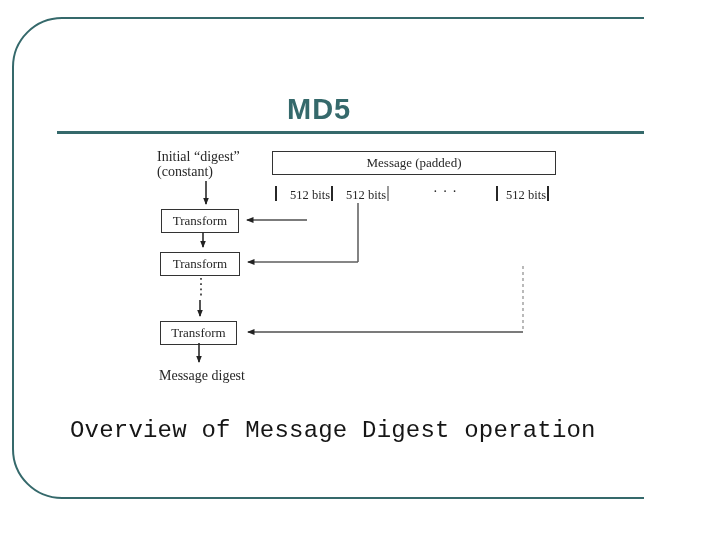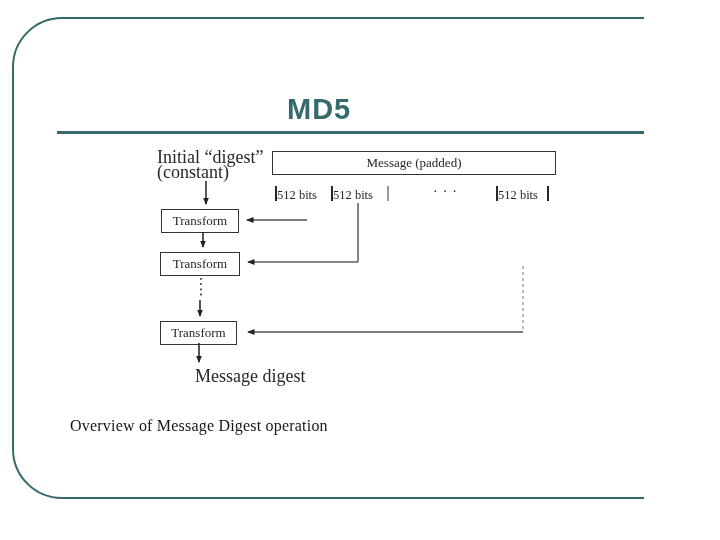--- a/index.html
+++ b/index.html
@@ -3,29 +3,29 @@
 <meta charset="utf-8">
 <style>
   html,body{margin:0;padding:0;background:#ffffff;}
   .screen{position:relative;width:644px;height:540px;background:#fff;overflow:hidden;
           font-family:"Liberation Serif", serif;}
   .slide-border{position:absolute;left:12px;top:17px;width:692px;height:478px;
                 border:2.5px solid var(--accent,#35696B);border-radius:50px;background:transparent;}
   .slide-title{position:absolute;left:287px;top:93px;font-family:"Liberation Sans",sans-serif;
                font-weight:bold;font-size:29px;letter-spacing:1px;color:var(--accent,#35696B);}
   .title-rule{position:absolute;left:57px;top:131px;width:616px;height:3px;background:var(--accent,#35696B);}
-  .fig-label{position:absolute;color:var(--ink,#272727);font-size:18px;line-height:14.5px;}
+  .fig-label{position:absolute;color:var(--ink,#272727);font-size:14px;line-height:14.5px;}
   .fig-box{position:absolute;border:1.5px solid #333;color:var(--ink,#272727);
            display:flex;align-items:center;justify-content:center;font-size:13px;background:#fff;}
   .tick{position:absolute;width:1.5px;height:15px;background:var(--ink,#272727);}
   .tick.faint{background:#9a9a9a;}
-  .block-label{position:absolute;top:188px;text-align:left;color:var(--ink,#272727);font-size:12.5px;}
+  .block-label{position:absolute;top:188px;text-align:right;color:var(--ink,#272727);font-size:12.5px;}
   .ellipsis{position:absolute;left:433px;top:184px;font-size:14px;letter-spacing:5px;color:var(--ink,#272727);}
-  .caption{position:absolute;left:70px;top:417px;font-family:Liberation Serif, serif;
-           font-size:16px;color:#161616;letter-spacing:0.2px;}
+  .caption{position:absolute;left:70px;top:417px;font-family:Liberation Mono, monospace;
+           font-size:24px;color:#161616;letter-spacing:0.2px;}
   svg.connectors{position:absolute;left:0;top:0;pointer-events:none;}
 </style>
 </head>
 <body>
 
 <div class="screen">
 
   <div class="slide-border"></div>
 
   <div class="slide-title">MD5</div>
@@ -45,21 +45,21 @@
   <div class="tick faint" style="left:387px;top:186px;"></div>
   <div class="ellipsis">···</div>
   <div class="tick" style="left:496px;top:186px;"></div>
   <div class="block-label" style="left:498px;width:48px;">512 bits</div>
   <div class="tick" style="left:547px;top:186px;"></div>
 
   <div class="fig-box" style="left:161px;top:209px;width:76px;height:22px;">Transform</div>
   <div class="fig-box" style="left:160px;top:252px;width:78px;height:22px;">Transform</div>
   <div class="fig-box" style="left:160px;top:321px;width:75px;height:22px;">Transform</div>
 
-  <div class="fig-label" style="left:159px;top:369px;margin-left:36px;">Message digest</div>
+  <div class="fig-label" style="left:159px;top:369px;">Message digest</div>
 
   <svg class="connectors" width="720" height="540" viewBox="0 0 720 540">
     <defs>
       <marker id="ah" markerWidth="9" markerHeight="8" refX="6.5" refY="3" orient="auto" markerUnits="userSpaceOnUse">
         <path d="M0,0 L7.5,3 L0,6 Z" fill="#222"></path>
       </marker>
     </defs>
     <line x1="206" y1="181" x2="206" y2="204" stroke="#2b2b2b" stroke-width="1.6" marker-end="url(#ah)"></line>
     <line x1="307" y1="220" x2="247" y2="220" stroke="#4f4f4f" stroke-width="1.4" marker-end="url(#ah)"></line>
     <line x1="358" y1="203" x2="358" y2="262" stroke="#4f4f4f" stroke-width="1.4"></line>

